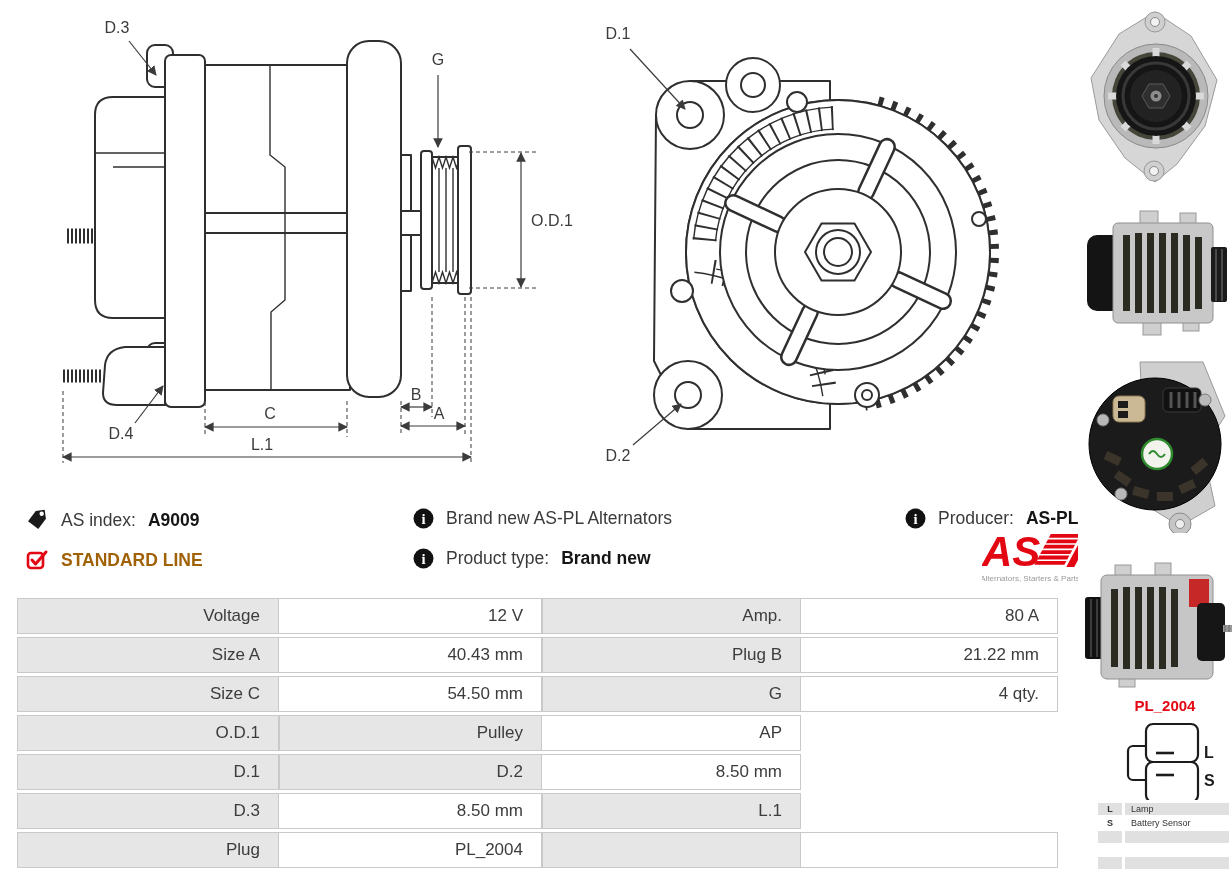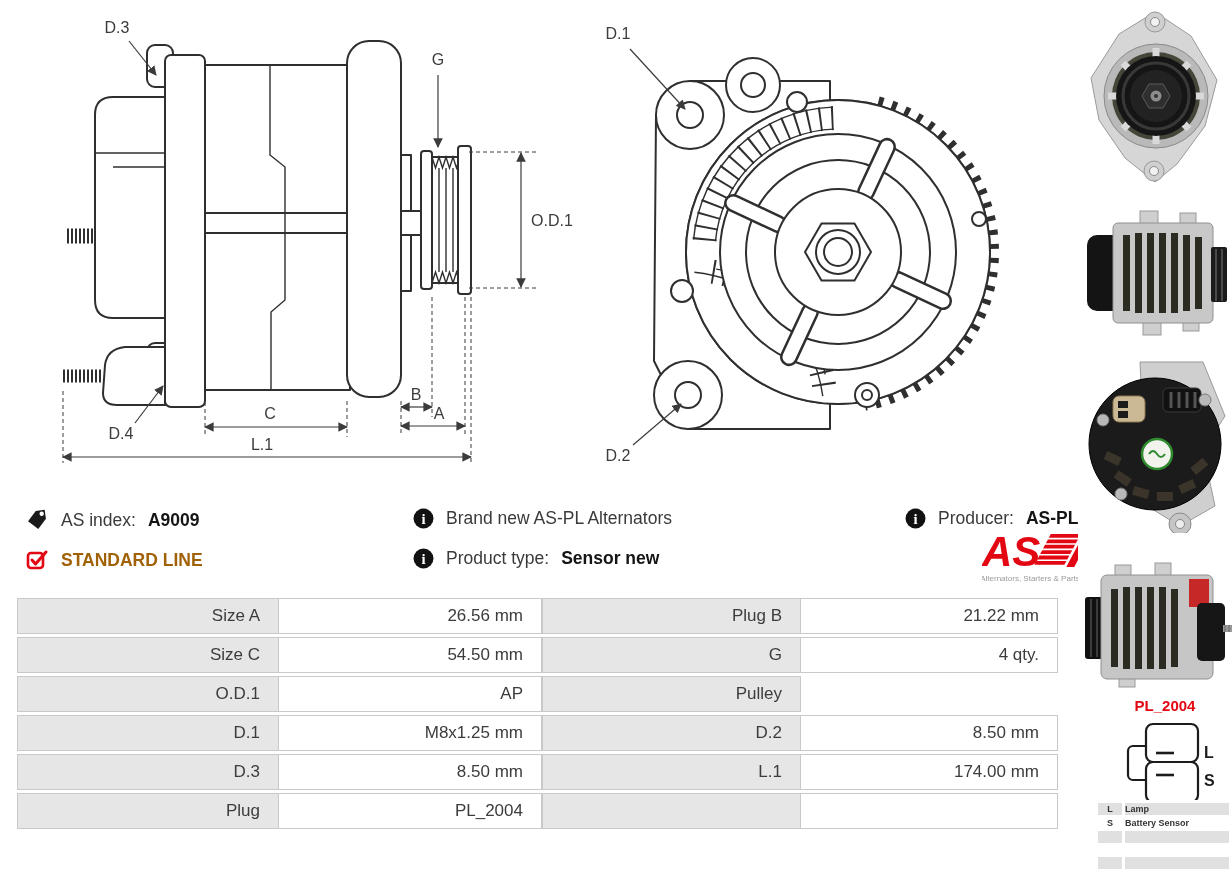--- a/index.html
+++ b/index.html
@@ -26,21 +26,21 @@
   .lbl{background:#e6e6e6;}
   .val{background:#fff;border-left:none;}
 
   
   .plug-title{position:absolute;left:1105px;top:697px;width:120px;text-align:center;font-size:15px;font-weight:bold;color:#e30613;}
   .legend{position:absolute;left:1098px;top:803px;width:131px;}
   .leg-row{display:grid;grid-template-columns:24px 104px;gap:3px;margin-bottom:2px;}
   .leg-cell{height:12px;line-height:12px;font-size:9px;color:#333;}
   .leg-g{background:#e0e0e0;}
   .leg-key{text-align:center;font-weight:bold;}
-  .leg-desc{font-weight:bold;}
+  .leg-desc{padding-left:6px;}
   .leg-spacer{height:12px;}
 </style>
 </head>
 <body>
 
 <svg class="abs" style="left:55px;top:5px" width="530" height="470" viewBox="0 0 530 470">
   <defs>
     <marker id="sa" viewBox="0 0 10 10" refX="9" refY="5" markerWidth="8" markerHeight="8" orient="auto-start-reverse">
       <path d="M0,0 L10,5 L0,10 z" fill="#3b3b3b"></path>
     </marker>
@@ -290,21 +290,21 @@
   </svg>
   <span>Brand new AS-PL Alternators</span>
 </div>
 
 <div class="info-item" style="left:413px;top:548px">
   <svg width="21" height="21" viewBox="0 0 20 20">
     <circle cx="10" cy="10" r="9.5" fill="#111"></circle>
     <text x="10" y="15" text-anchor="middle" fill="#fff" font-size="14" font-weight="bold" font-family="Liberation Serif, serif">i</text>
   </svg>
   <span>Product type:</span>
-  <span class="b">Sensor new</span>
+  <span class="b">Brand new</span>
 </div>
 
 <div class="info-item" style="left:905px;top:508px">
   <svg width="21" height="21" viewBox="0 0 20 20">
     <circle cx="10" cy="10" r="9.5" fill="#111"></circle>
     <text x="10" y="15" text-anchor="middle" fill="#fff" font-size="14" font-weight="bold" font-family="Liberation Serif, serif">i</text>
   </svg>
   <span>Producer:</span>
   <span class="b">AS-PL</span>
 </div>
@@ -318,47 +318,51 @@
     <rect x="26" y="27.6" width="30" height="3.8"></rect>
     <rect x="26" y="33" width="30" height="3.8"></rect>
     <rect x="59" y="3" width="8" height="36"></rect>
   </g>
   <text x="0" y="38" font-size="42" font-weight="bold" font-style="italic" fill="#e30613" font-family="Liberation Sans, sans-serif">AS</text>
   <text x="48" y="53" text-anchor="middle" font-size="8" fill="#9a9a9a" font-family="Liberation Sans, sans-serif">Alternators, Starters &amp; Parts</text>
 </svg>
 
 <div class="spec">
   <div class="spec-row">
+    <div class="cell lbl">Voltage</div>
+    <div class="cell val">12 V</div>
+    <div class="cell lbl">Amp.</div>
+    <div class="cell val">80 A</div>
+  </div>
+  <div class="spec-row">
     <div class="cell lbl">Size A</div>
-    <div class="cell val">26.56 mm</div>
+    <div class="cell val">40.43 mm</div>
     <div class="cell lbl">Plug B</div>
     <div class="cell val">21.22 mm</div>
   </div>
   <div class="spec-row">
     <div class="cell lbl">Size C</div>
     <div class="cell val">54.50 mm</div>
     <div class="cell lbl">G</div>
     <div class="cell val">4 qty.</div>
   </div>
   <div class="spec-row">
     <div class="cell lbl">O.D.1</div>
+    <div class="cell lbl">Pulley</div>
     <div class="cell val">AP</div>
-    <div class="cell lbl">Pulley</div>
   </div>
   <div class="spec-row">
     <div class="cell lbl">D.1</div>
-    <div class="cell val">M8x1.25 mm</div>
     <div class="cell lbl">D.2</div>
     <div class="cell val">8.50 mm</div>
   </div>
   <div class="spec-row">
     <div class="cell lbl">D.3</div>
     <div class="cell val">8.50 mm</div>
     <div class="cell lbl">L.1</div>
-    <div class="cell val">174.00 mm</div>
   </div>
   <div class="spec-row">
     <div class="cell lbl">Plug</div>
     <div class="cell val">PL_2004</div>
     <div class="cell lbl"></div>
     <div class="cell val"></div>
   </div>
 </div>
 
 <div class="plug-title">PL_2004</div>

